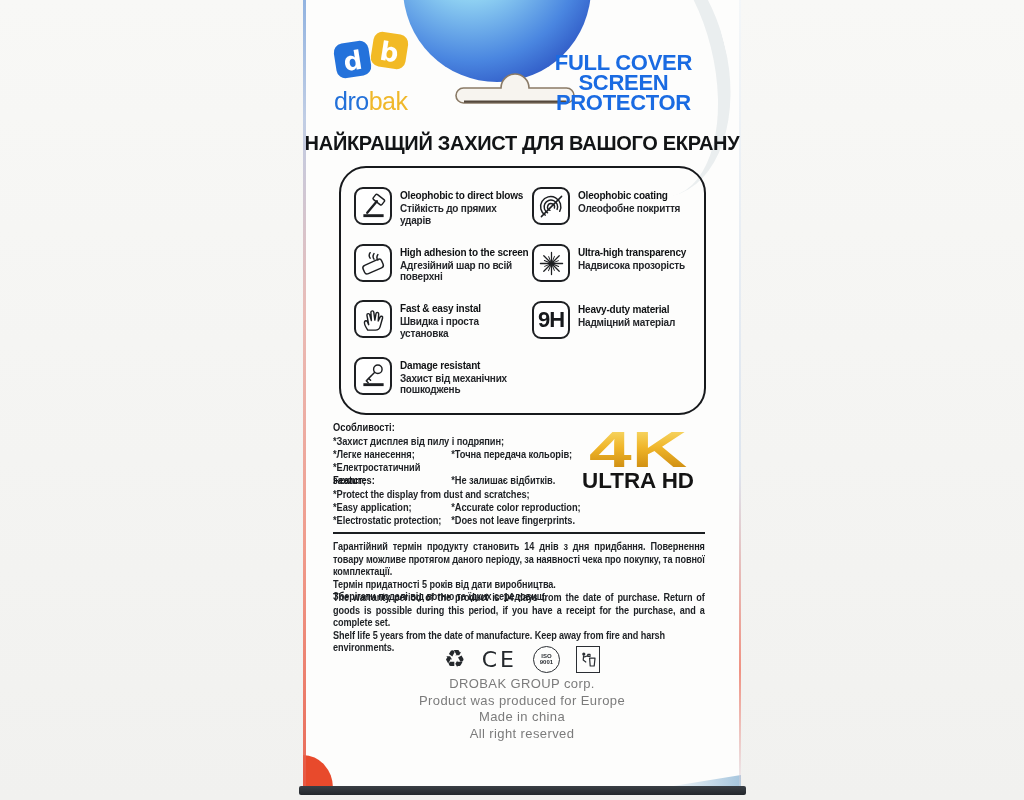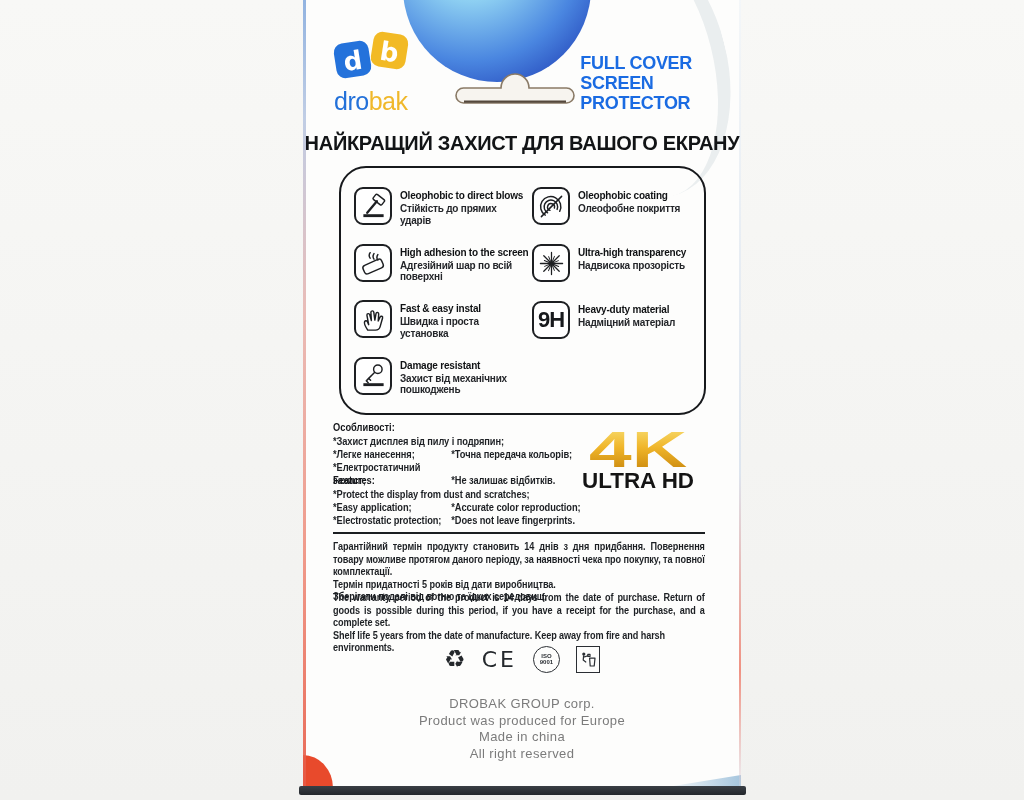--- a/index.html
+++ b/index.html
@@ -21,21 +21,21 @@
 
   .logo-squares{position:absolute;left:32px;top:33px;width:80px;height:50px;}
   .sq{position:absolute;width:35px;height:35px;border-radius:9px;display:flex;align-items:center;justify-content:center;color:#fff;font-weight:700;font-size:26px;font-family:"DejaVu Sans",sans-serif;}
   .sq-yellow{left:37px;top:0;background:#F2BA25;transform:rotate(9deg);}
   .sq-blue{left:0;top:9px;background:#2472DB;transform:rotate(-9deg);}
   .sq span{margin-top:2px;}
   .wordmark{position:absolute;left:31px;top:87px;font-size:25px;font-weight:400;letter-spacing:-0.5px;}
   .wordmark .dro{color:#2371D9;}
   .wordmark .bak{color:#F0B82A;}
 
-  .tagline{position:absolute;right:49px;top:53px;text-align:left;font-size:18px;line-height:20px;font-weight:700;color:#1A6BE2;letter-spacing:-0.3px;}
+  .tagline{position:absolute;right:49px;top:53px;text-align:center;font-size:22px;line-height:20px;font-weight:700;color:#1A6BE2;letter-spacing:-0.3px;}
 
   .heading{position:absolute;left:0;top:132px;width:100%;text-align:center;font-size:20px;font-weight:700;color:#121416;letter-spacing:-0.3px;white-space:nowrap;}
 
   .panel{position:absolute;left:36px;top:166px;width:367px;height:249px;border:2.5px solid #17191c;border-radius:27px;box-sizing:border-box;padding:19px 0 0 13px;display:flex;}
   .panel .col{width:178px;display:flex;flex-direction:column;}
   .panel .col.right{width:auto;flex:1;}
   .feat{display:flex;gap:8px;height:57px;}
   .icon-box{width:38px;height:38px;min-width:38px;border:2px solid #1d1f22;border-radius:9px;display:flex;align-items:center;justify-content:center;box-sizing:border-box;background:#fff;}
   .icon-box svg{stroke:#1d1f22;fill:none;stroke-width:1.5;stroke-linecap:round;stroke-linejoin:round;}
   .nine-h{font-size:22px;font-weight:700;color:#17191c;letter-spacing:-1px;}
@@ -61,21 +61,21 @@
   .warranty-en{top:591px;}
 
   .certs{position:absolute;left:0;top:644px;width:100%;height:30px;display:flex;justify-content:center;align-items:center;gap:16px;}
   .recycle{font-family:"DejaVu Sans",sans-serif;font-size:24px;color:#24282c;line-height:30px;}
   .ce{font-size:22px;font-weight:400;letter-spacing:3px;color:#24282c;font-family:"DejaVu Sans",sans-serif;}
   .iso{width:27px;height:27px;border:1.6px solid #2a2e33;border-radius:50%;display:flex;flex-direction:column;align-items:center;justify-content:center;box-sizing:border-box;}
   .iso span{display:block;font-size:6px;font-weight:700;line-height:6.5px;color:#2a2e33;}
   .trash{width:24px;height:27px;border:1.6px solid #2a2e33;display:flex;align-items:center;justify-content:center;box-sizing:border-box;}
   .trash svg{stroke:#2a2e33;fill:none;stroke-width:1.2;stroke-linecap:round;stroke-linejoin:round;}
 
-  .footer{position:absolute;left:0;top:696px;width:100%;text-align:center;font-size:13px;line-height:16.5px;color:#7b7b7b;letter-spacing:0.4px;}
+  .footer{position:absolute;left:0;top:676px;width:100%;text-align:center;font-size:13px;line-height:16.5px;color:#7b7b7b;letter-spacing:0.4px;}
 </style>
 </head>
 <body>
 
 <div class="stage">
   <div class="card">
 
     <div class="sphere"></div>
     <div class="swoosh"></div>
 

